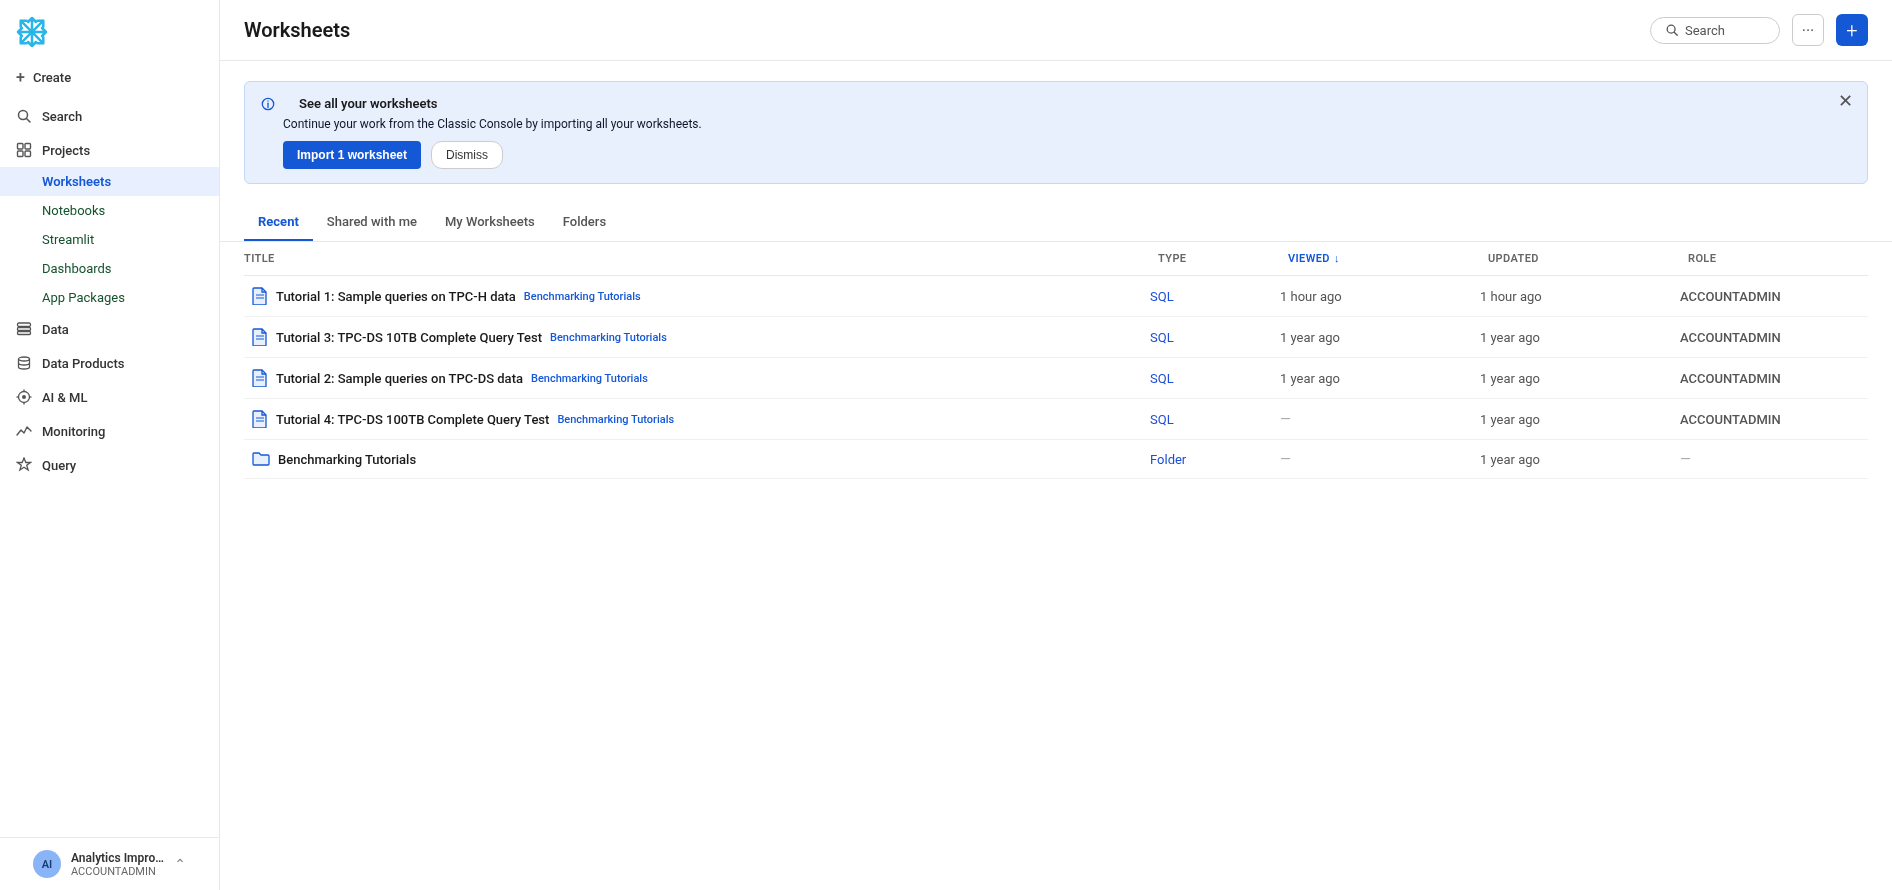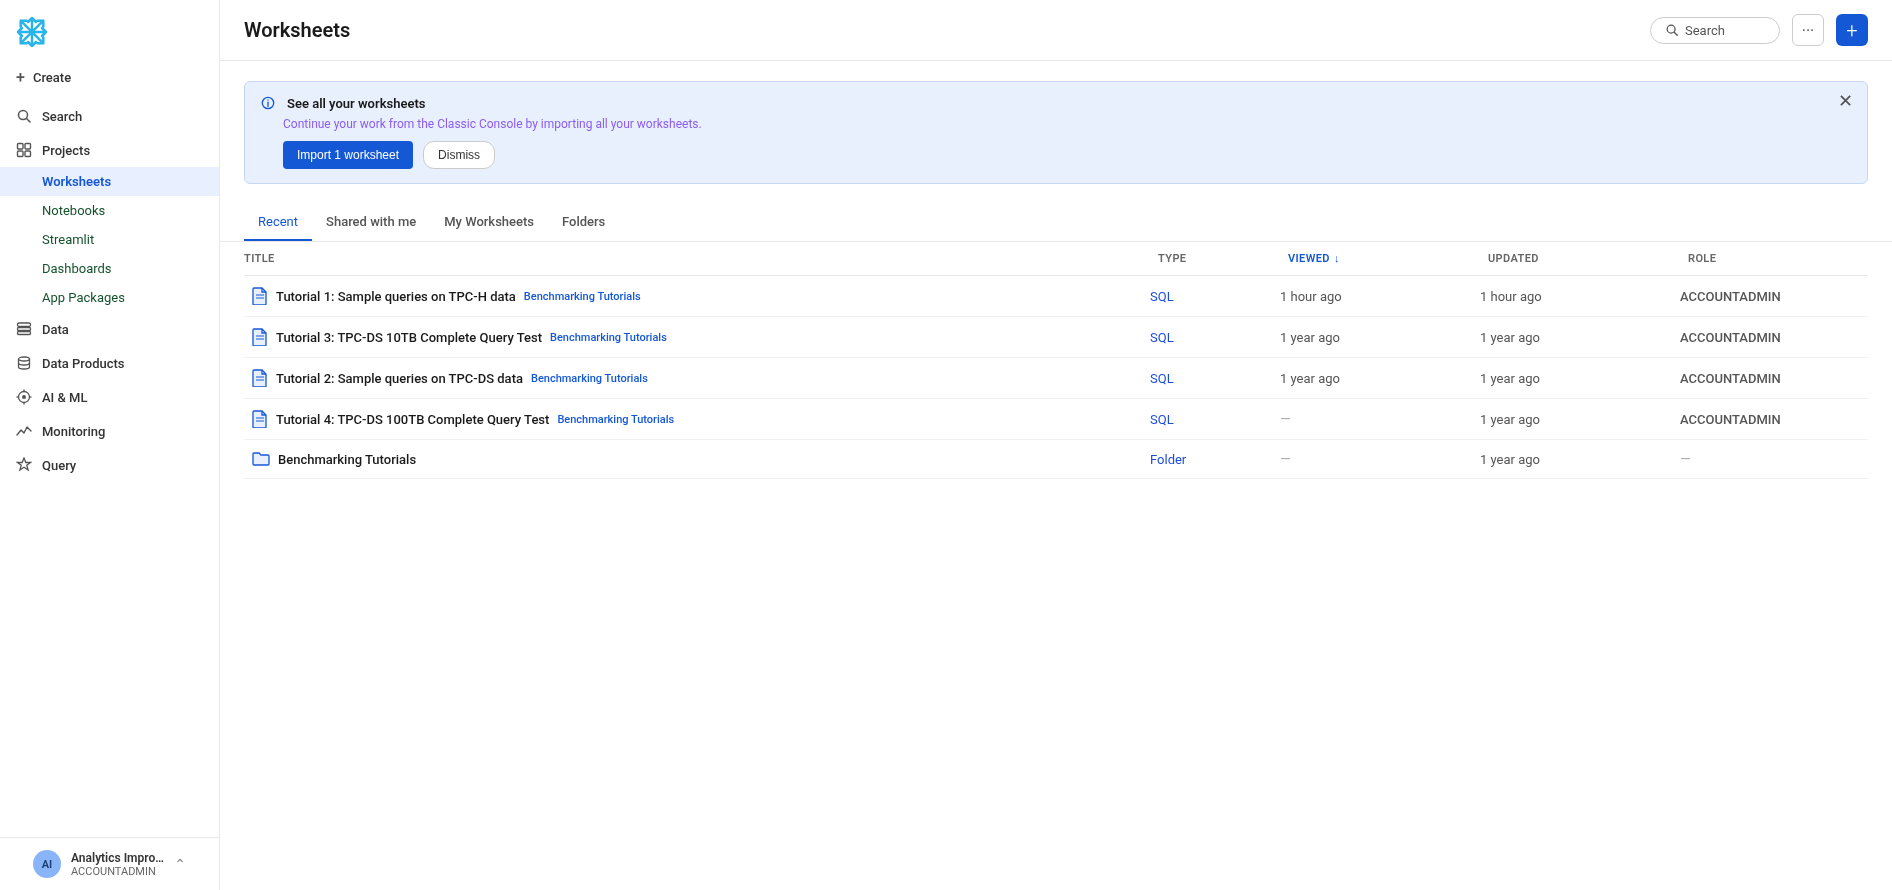--- a/index.html
+++ b/index.html
@@ -164,46 +164,46 @@
       position: absolute;
       top: 10px;
       right: 14px;
       cursor: pointer;
       color: #555;
       font-size: 18px;
       line-height: 1;
     }
     .banner-title {
       display: flex;
-      align-items: flex-start;
-      gap: 12px;
+      align-items: flex-end;
+      gap: 24px;
       font-weight: 600;
       color: #1a1a1a;
       font-size: 13px;
     }
     .banner-desc {
       font-size: 12px;
-      color: #8b5cf6;
+      color: #0f172a;
       margin-left: 22px;
     }
     .banner-actions {
       display: flex;
       gap: 10px;
       margin-left: 22px;
       margin-top: 4px;
     }
     .btn-primary {
       background: #1558d6;
       color: white;
       border: none;
       border-radius: 4px;
       padding: 6px 14px;
       font-size: 12px;
       cursor: pointer;
-      font-weight: 400;
+      font-weight: 700;
       text-align: right;
     }
     .btn-secondary {
       background: white;
       color: #333;
       border: 1px solid #ccc;
       border-radius: 11px;
       padding: 6px 14px;
       font-size: 12px;
       cursor: pointer;
@@ -219,21 +219,21 @@
       margin-top: 20px;
     }
     .tab {
       padding: 10px 14px;
       cursor: pointer;
       font-size: 13px;
       color: #555;
       border-bottom: 2px solid transparent;
       font-weight: 500;
     }
-    .tab.active { color: #1558d6; border-bottom: 2px solid #1558d6; font-weight: 400; }
+    .tab.active { color: #1558d6; border-bottom: 2px solid #1558d6; font-weight: 700; }
 
     
     .table-area {
       padding: 0 24px;
     }
     .table-header {
       display: grid;
       grid-template-columns: 1fr 130px 200px 200px 180px;
       padding: 10px 0;
       border-bottom: 1px solid #e8e8e8;

